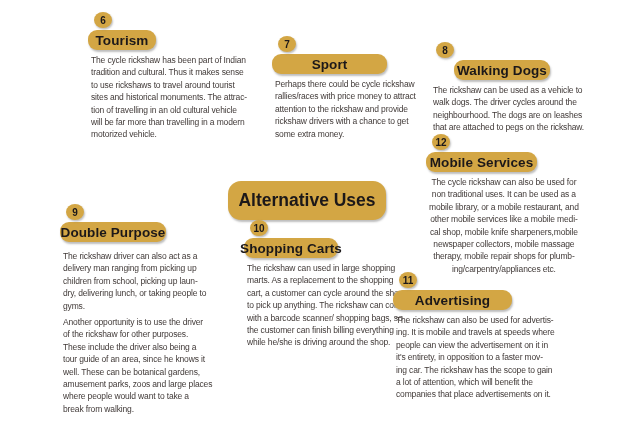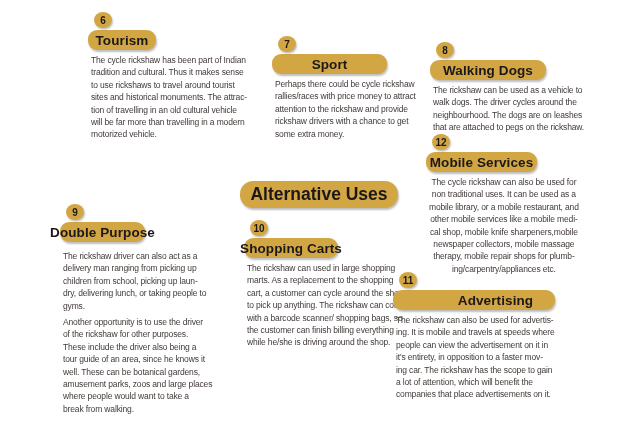--- a/index.html
+++ b/index.html
@@ -31,45 +31,45 @@
   }
   .body-text {
     margin:4px 0 0 3px;
     font-size:8.5px; line-height:12.4px; letter-spacing:-0.15px;
     color:var(--body_text, #413a38);
     white-space:pre;
   }
   .body-text.second { margin-top:8px; }
 
   .center-pill {
-    position:absolute; left:240px; top:181px; width:158px; height:27px;
+    position:absolute; left:228px; top:181px; width:158px; height:39px;
     border-radius:13px;
     background:var(--accent, #d3a644);
     display:flex; align-items:center; justify-content:center;
     box-shadow:1px 2px 2px rgba(110,110,110,0.45);
   }
   .center-pill .center-label {
     font-weight:bold; font-size:17.5px; color:var(--ink, #1c1819);
     white-space:nowrap;
   }
 
   .sec-tourism        { left:88px;  top:12px;  }
   .sec-tourism .pill        { width:68px;  }
   .sec-sport          { left:272px; top:36px;  }
   .sec-sport .pill          { width:115px;text-align:center; }
   .sec-walking-dogs   { left:430px; top:42px;  }
-  .sec-walking-dogs .pill   { width:116px; }
+  .sec-walking-dogs .pill   { width:96px;margin-left:24px; }
   .sec-mobile-services{ left:426px; top:134px;text-align:center; }
   .sec-mobile-services .pill{ width:111px; }
   .sec-double-purpose { left:60px;  top:204px; }
-  .sec-double-purpose .pill { width:85px; }
+  .sec-double-purpose .pill { width:106px; }
   .sec-shopping-carts { left:224px; top:220px;margin-left:20px; }
   .sec-shopping-carts .pill { width:94px; }
   .sec-advertising    { left:393px; top:272px; }
-  .sec-advertising .pill    { width:119px;padding-left:43px; }
+  .sec-advertising .pill    { width:119px; }
 </style>
 </head>
 <body>
 
 <div class="canvas">
 
   <div class="center-pill">
     <span class="center-label">Alternative Uses</span>
   </div>
 

